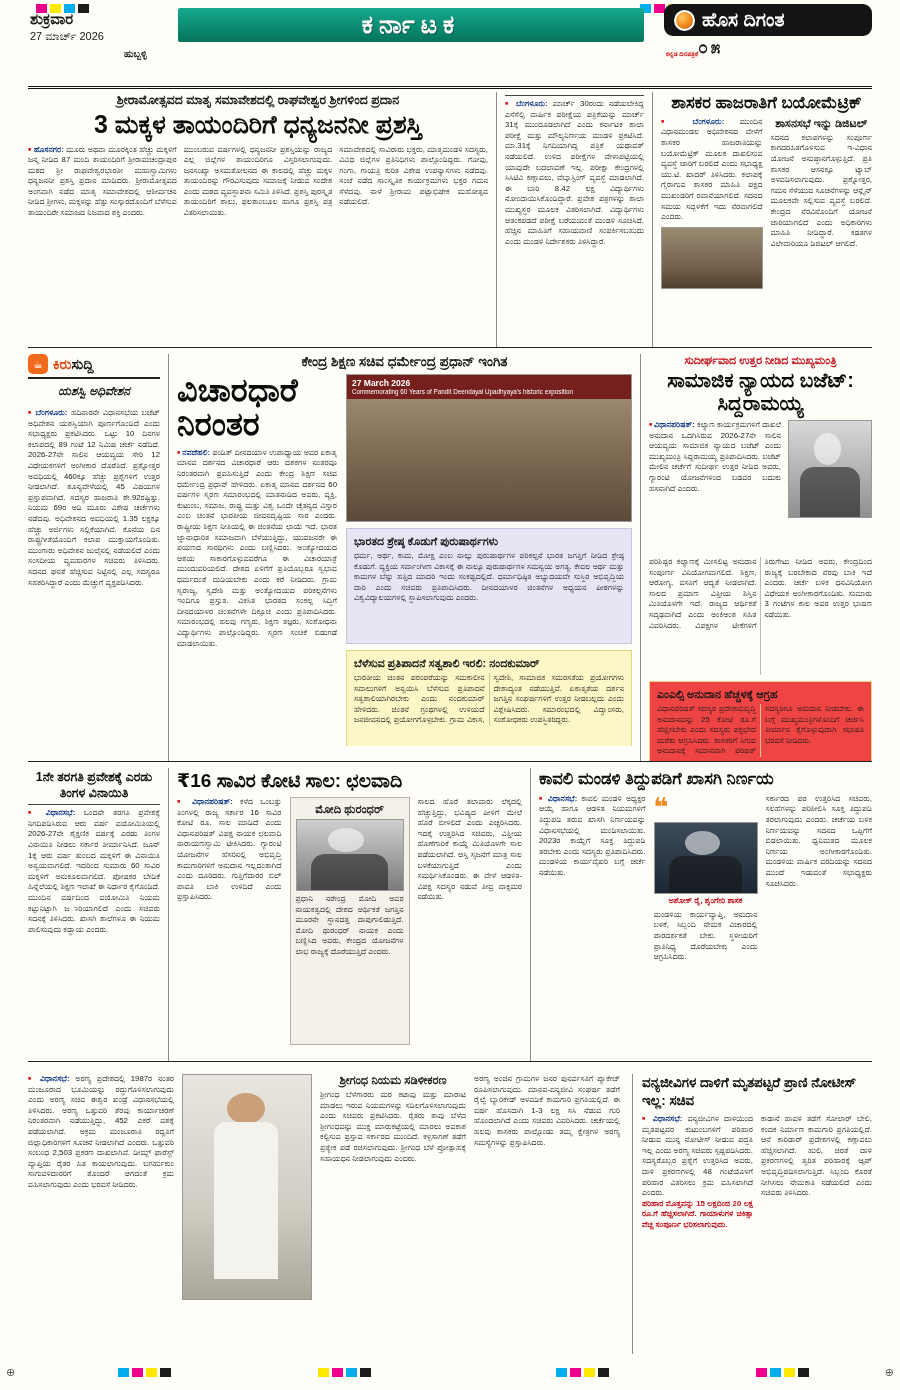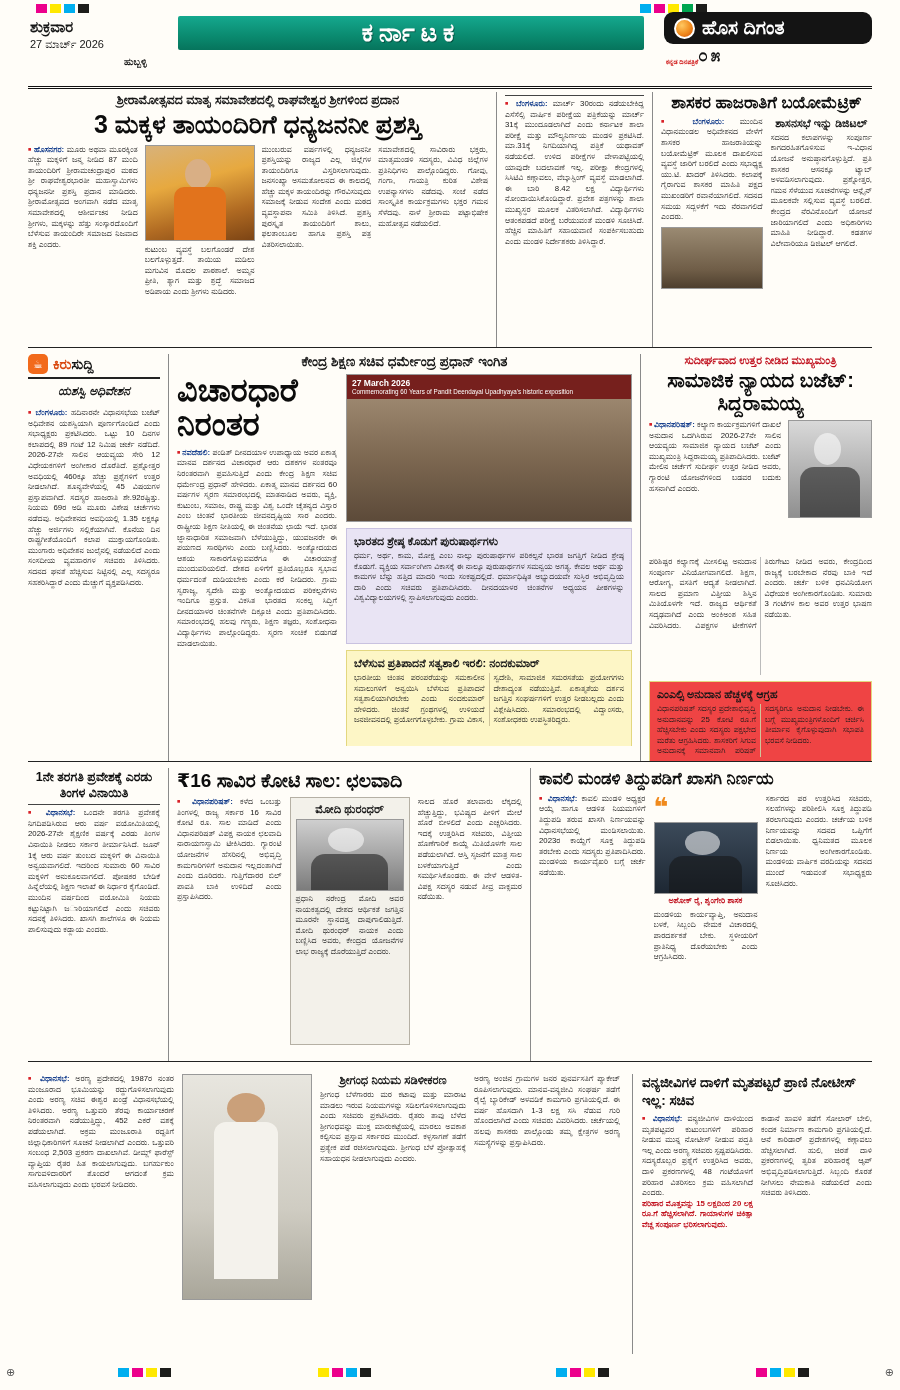--- a/index.html
+++ b/index.html
@@ -8,21 +8,21 @@
     position:relative; width:900px; height:1390px; margin:0 auto;
     background:#fffdf8; overflow:hidden;
     font-family:"Liberation Sans","DejaVu Sans",sans-serif; color:#161616;
   }
   
   .cmyk { position:absolute; display:flex; gap:3px; }
   .cmyk .sq { width:11px; height:9px; }
   .sq.c{background:#00aeef} .sq.m{background:#ec008c} .sq.y{background:#ffe800} .sq.k{background:#1d1d1b} .sq.g{background:#00a651}
   .regdot { position:absolute; font-size:11px; color:#555; }
   
-  .masthead { position:absolute; top:12px; left:28px; right:28px; height:62px; }
+  .masthead { position:absolute; top:4px; left:28px; right:28px; height:62px; }
   .mh-week { position:absolute; left:2px; top:6px; font-weight:700; font-size:15px; }
   .mh-date { position:absolute; left:2px; top:26px; font-size:11px; }
   .mh-city { position:absolute; left:96px; top:44px; font-size:9.5px; font-weight:700; }
   .mh-banner {
     position:absolute; left:150px; right:228px; top:4px; height:34px;
     background:linear-gradient(180deg,#15a88e 0%,#0a8a6f 60%,#06745c 100%);
     color:#fff; font-weight:700; font-size:25px; letter-spacing:6px;
     display:flex; align-items:center; justify-content:center; border-radius:2px;
     text-shadow:1px 1px 0 rgba(0,0,0,.35);
   }
@@ -185,24 +185,20 @@
 
   <section class="row row1">
     <article class="r1a clip">
       <div class="kicker kicker1">ಶ್ರೀರಾಮೋತ್ಸವದ ಮಾತೃ ಸಮಾವೇಶದಲ್ಲಿ ರಾಘವೇಶ್ವರ ಶ್ರೀಗಳಿಂದ ಪ್ರದಾನ</div>
       <h1 class="h headline1">3 ಮಕ್ಕಳ ತಾಯಂದಿರಿಗೆ ಧನ್ಯಜನನೀ ಪ್ರಶಸ್ತಿ</h1>
       <div class="lead-cols">
         <div>
           <p class="bt"><span class="dl">ಹೊಸನಗರ:</span> <span>ಮೂರು ಅಥವಾ ಮೂರಕ್ಕಿಂತ ಹೆಚ್ಚು ಮಕ್ಕಳಿಗೆ ಜನ್ಮ ನೀಡಿದ 87 ಮಂದಿ ತಾಯಂದಿರಿಗೆ ಶ್ರೀರಾಮಚಂದ್ರಾಪುರ ಮಠದ ಶ್ರೀ ರಾಘವೇಶ್ವರಭಾರತೀ ಮಹಾಸ್ವಾಮಿಗಳು ಧನ್ಯಜನನೀ ಪ್ರಶಸ್ತಿ ಪ್ರದಾನ ಮಾಡಿದರು. ಶ್ರೀರಾಮೋತ್ಸವದ ಅಂಗವಾಗಿ ನಡೆದ ಮಾತೃ ಸಮಾವೇಶದಲ್ಲಿ ಆಶೀರ್ವಚನ ನೀಡಿದ ಶ್ರೀಗಳು, ಮಕ್ಕಳನ್ನು ಹೆತ್ತು ಸಂಸ್ಕಾರದೊಂದಿಗೆ ಬೆಳೆಸುವ ತಾಯಂದಿರೇ ಸಮಾಜದ ನಿಜವಾದ ಶಕ್ತಿ ಎಂದರು.</span></p>
         </div>
         <div>
-          <div class="photo ph-award"></div>
-          <p class="bt">ಕುಟುಂಬ ವ್ಯವಸ್ಥೆ ಬಲಗೊಂಡರೆ ದೇಶ ಬಲಗೊಳ್ಳುತ್ತದೆ. ತಾಯಿಯ ಮಡಿಲು ಮಗುವಿನ ಮೊದಲ ಪಾಠಶಾಲೆ. ಅಮ್ಮನ ಪ್ರೀತಿ, ತ್ಯಾಗ ಮತ್ತು ಶ್ರದ್ಧೆ ಸಮಾಜದ ಅಡಿಪಾಯ ಎಂದು ಶ್ರೀಗಳು ನುಡಿದರು.</p>
-        </div>
-        <div>
           <p class="bt">ಮುಂಬರುವ ವರ್ಷಗಳಲ್ಲಿ ಧನ್ಯಜನನೀ ಪ್ರಶಸ್ತಿಯನ್ನು ರಾಜ್ಯದ ಎಲ್ಲ ಜಿಲ್ಲೆಗಳ ತಾಯಂದಿರಿಗೂ ವಿಸ್ತರಿಸಲಾಗುವುದು. ಜನಸಂಖ್ಯಾ ಅಸಮತೋಲನದ ಈ ಕಾಲದಲ್ಲಿ ಹೆಚ್ಚು ಮಕ್ಕಳ ತಾಯಂದಿರನ್ನು ಗೌರವಿಸುವುದು ಸಮಾಜಕ್ಕೆ ನೀಡುವ ಸಂದೇಶ ಎಂದು ಮಠದ ವ್ಯವಸ್ಥಾಪನಾ ಸಮಿತಿ ತಿಳಿಸಿದೆ. ಪ್ರಶಸ್ತಿ ಪುರಸ್ಕೃತ ತಾಯಂದಿರಿಗೆ ಶಾಲು, ಫಲತಾಂಬೂಲ ಹಾಗೂ ಪ್ರಶಸ್ತಿ ಪತ್ರ ವಿತರಿಸಲಾಯಿತು.</p>
         </div>
         <div>
           <p class="bt">ಸಮಾವೇಶದಲ್ಲಿ ಸಾವಿರಾರು ಭಕ್ತರು, ಮಾತೃಮಂಡಳಿ ಸದಸ್ಯರು, ವಿವಿಧ ಜಿಲ್ಲೆಗಳ ಪ್ರತಿನಿಧಿಗಳು ಪಾಲ್ಗೊಂಡಿದ್ದರು. ಗೋವು, ಗಂಗಾ, ಗಾಯತ್ರಿ ಕುರಿತ ವಿಶೇಷ ಉಪನ್ಯಾಸಗಳು ನಡೆದವು. ಸಂಜೆ ನಡೆದ ಸಾಂಸ್ಕೃತಿಕ ಕಾರ್ಯಕ್ರಮಗಳು ಭಕ್ತರ ಗಮನ ಸೆಳೆದವು. ನಾಳೆ ಶ್ರೀರಾಮ ಪಟ್ಟಾಭಿಷೇಕ ಮಹೋತ್ಸವ ನಡೆಯಲಿದೆ.</p>
         </div>
       </div>
     </article>
 
     <article class="r1b vsep clip">
       <div class="thinrule"></div>

